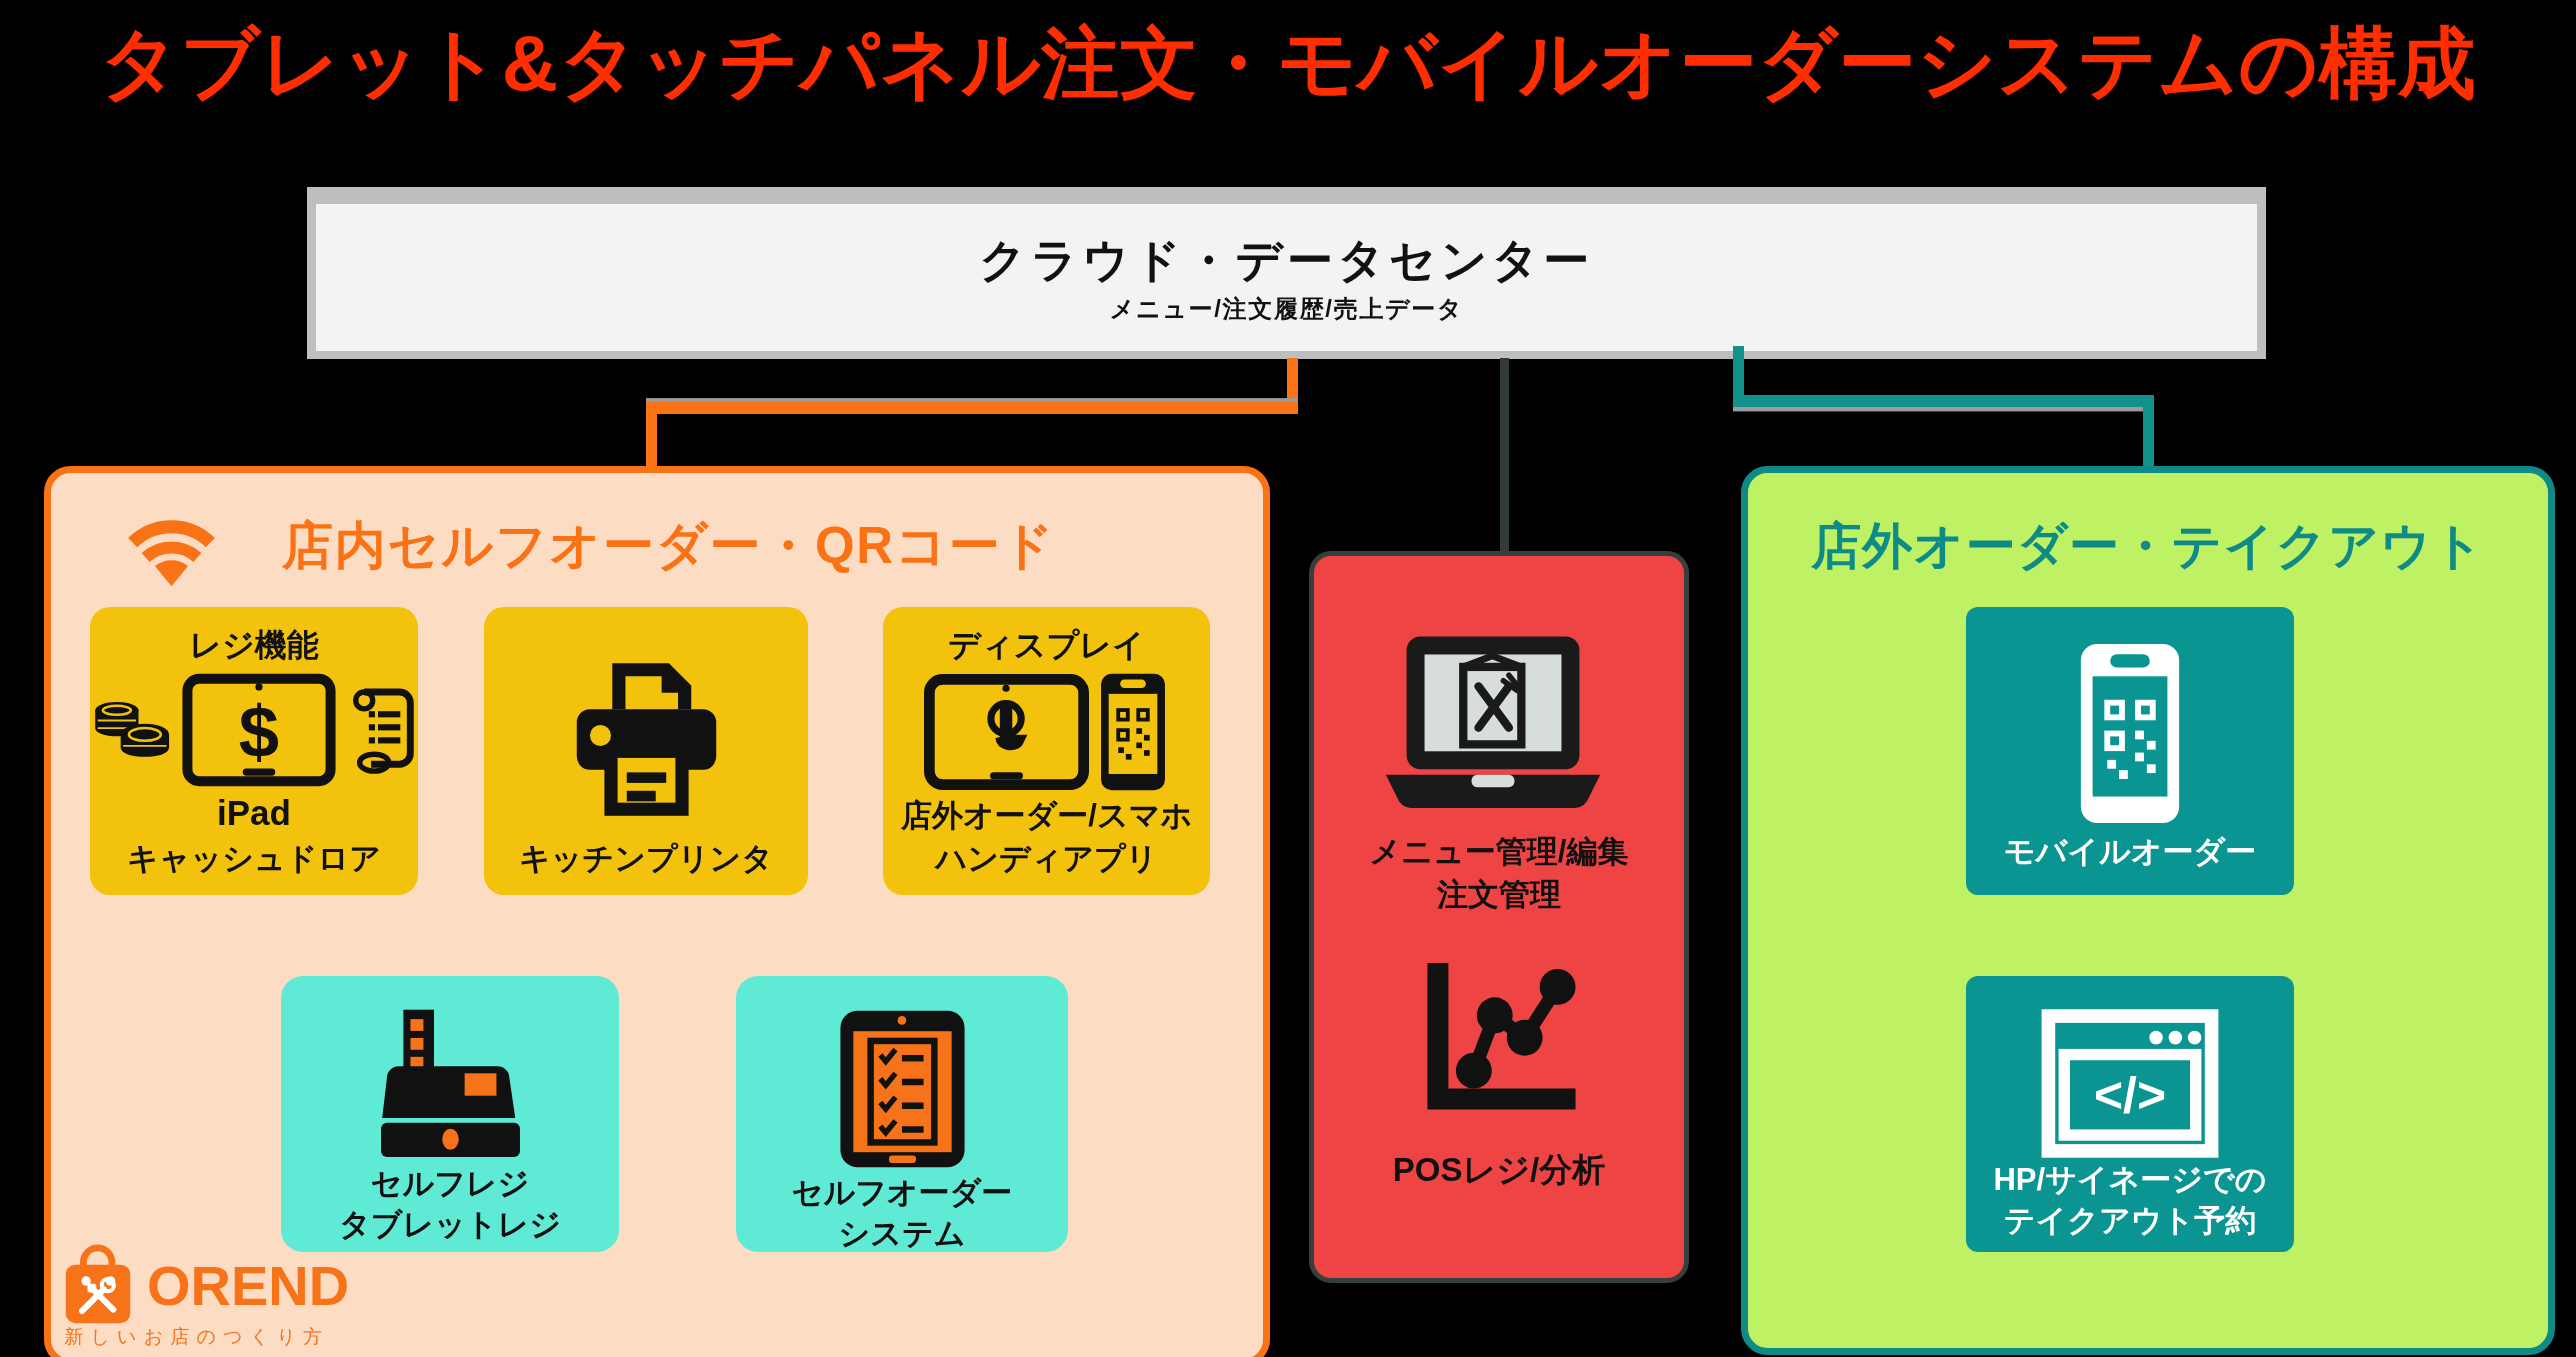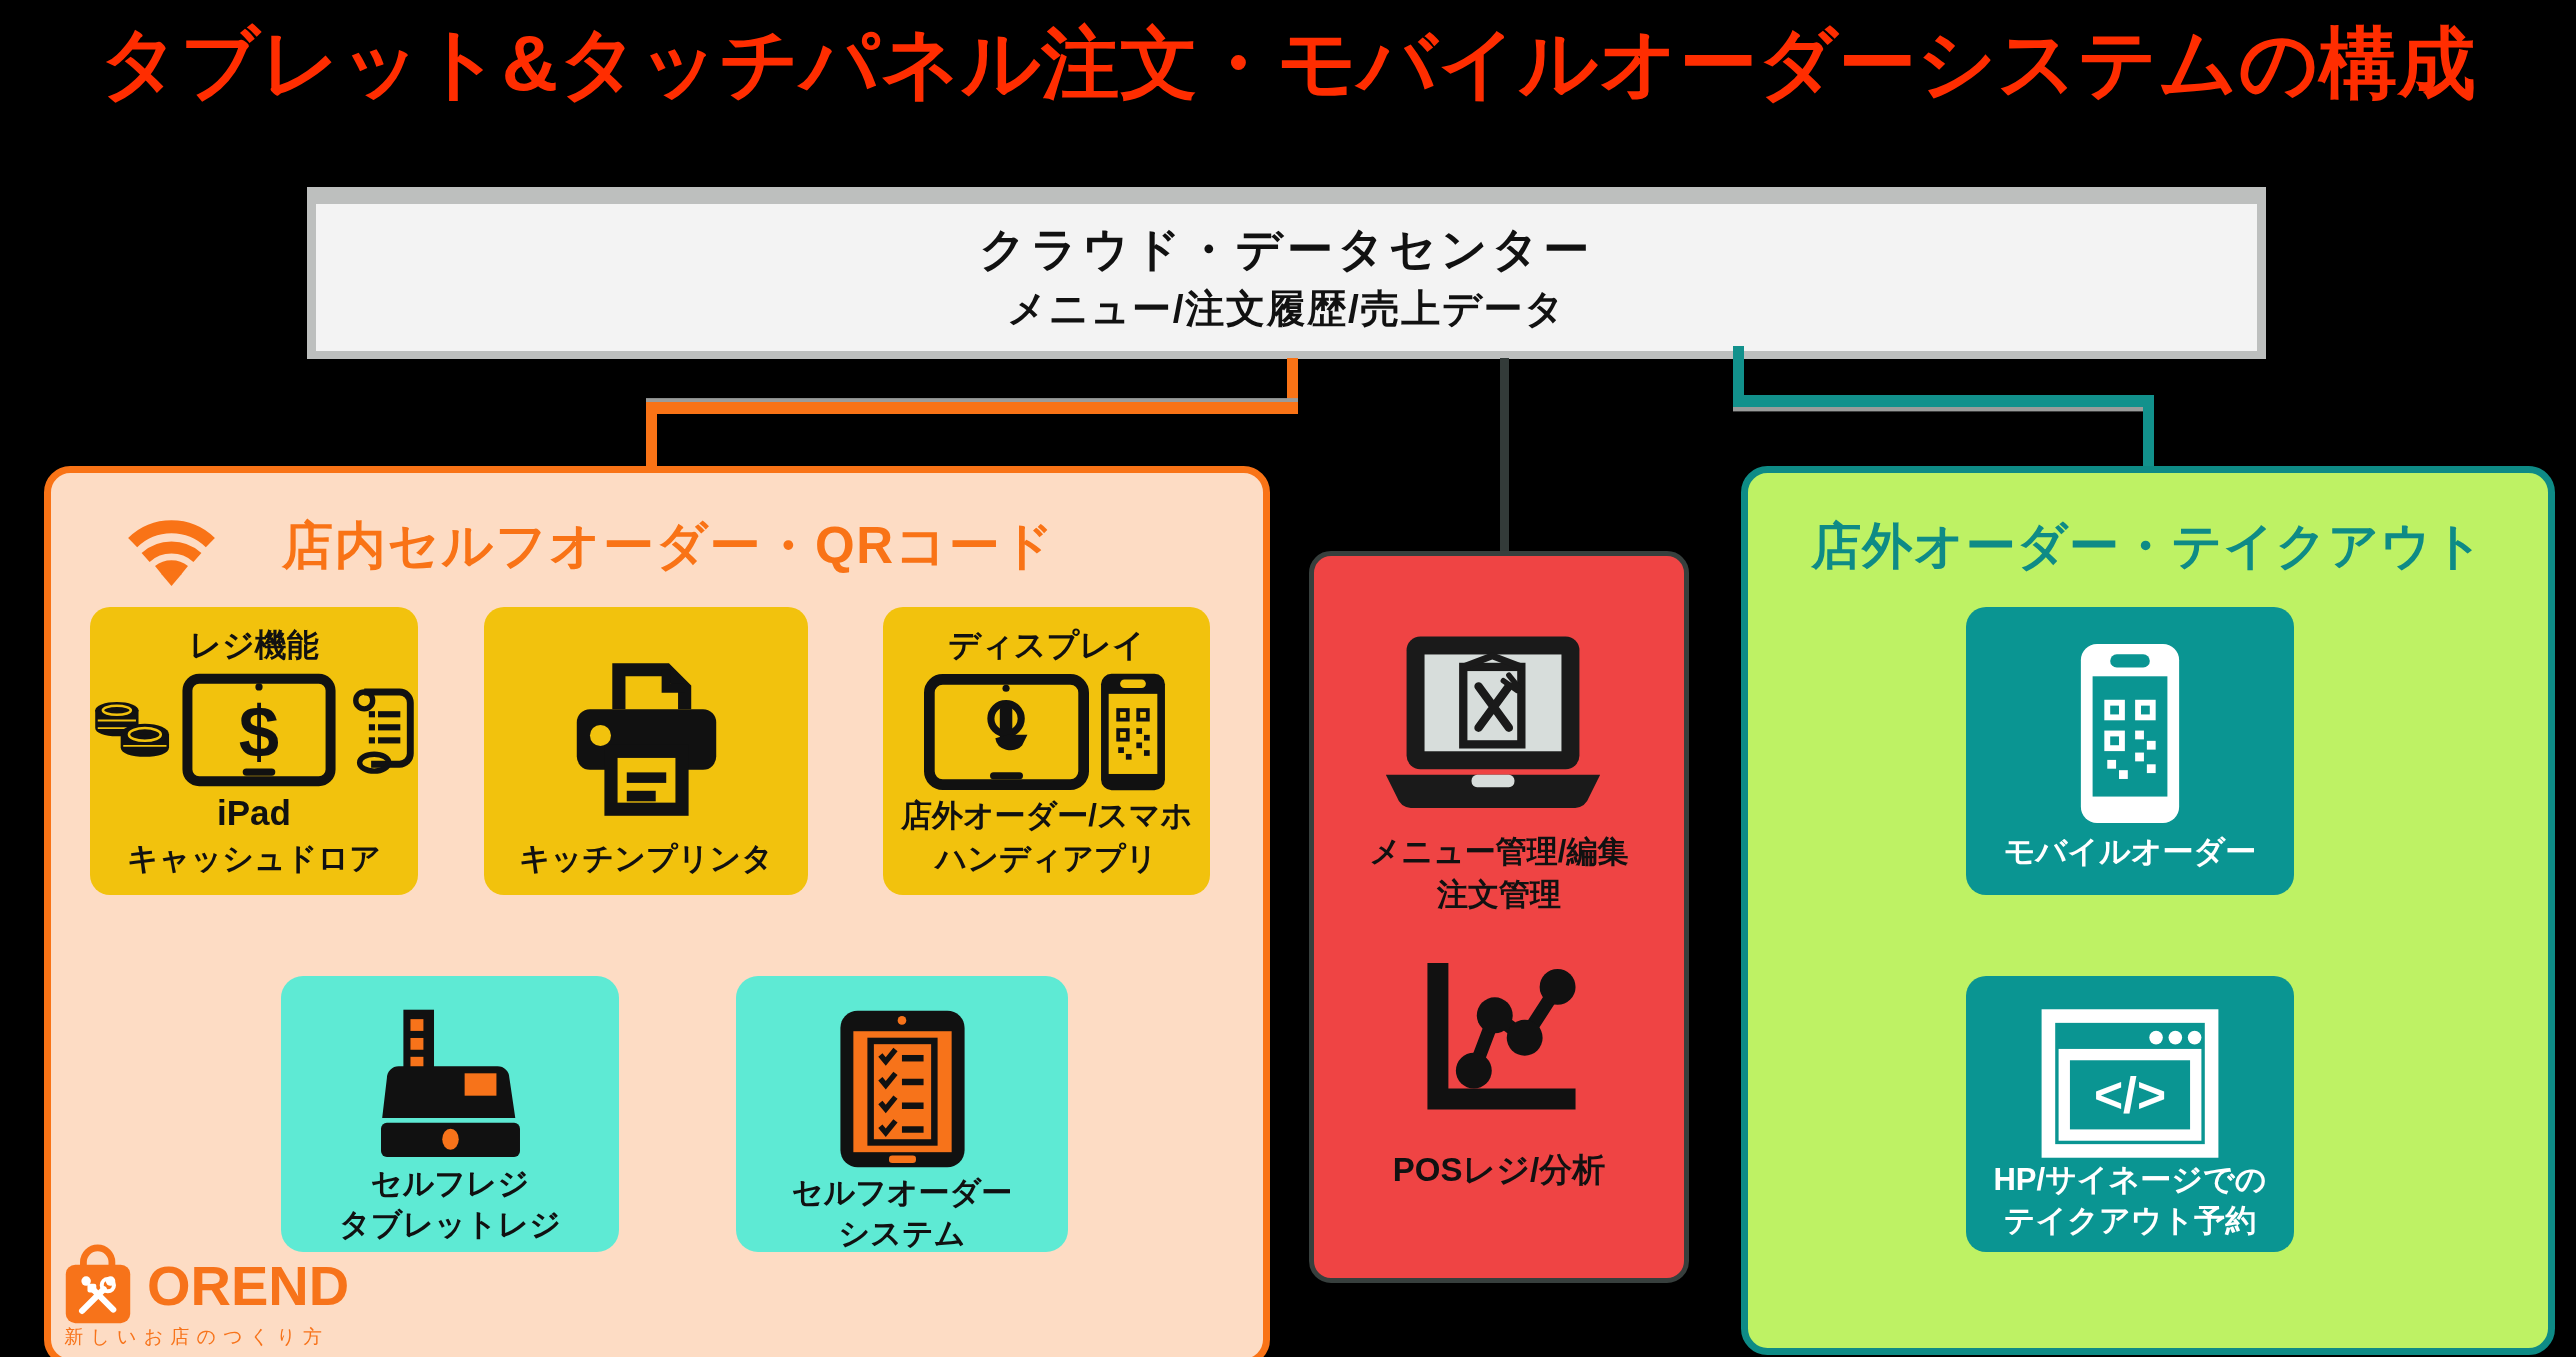--- a/index.html
+++ b/index.html
@@ -7,21 +7,21 @@
        font-family:"Liberation Sans","DejaVu Sans",sans-serif;color:#111;}
   .abs{position:absolute;}
   
   .main-title{left:0;top:12px;width:2576px;text-align:center;
     font-size:78px;font-weight:800;color:#FF2D00;letter-spacing:0.6px;white-space:nowrap;}
   
   .cloud-wrap{left:307px;top:187px;width:1959px;height:172px;background:#BDBFBE;}
   .cloud-inner{position:absolute;left:8.8px;right:8.8px;top:16.5px;bottom:7.7px;background:#F3F3F3;
     display:flex;flex-direction:column;align-items:center;justify-content:center;gap:1px;}
   .cloud-title{font-size:46px;font-weight:800;letter-spacing:4.4px;}
-  .cloud-sub{font-size:39px;font-weight:700;letter-spacing:1.7px;}
+  .cloud-sub{font-size:24px;font-weight:700;letter-spacing:1.7px;}
   
   .ln{position:absolute;}
   .ln-orange{background:#F97316;}
   .ln-teal{background:#12918C;}
   .ln-black{background:#333B39;}
   .l-or-stub{left:1287px;top:358px;width:11px;height:52px;}
   .l-or-h{left:646px;top:402px;width:652px;height:11.6px;box-shadow:0 -3.9px 0 #9A9C9B;}
   .l-or-v{left:646px;top:410px;width:11px;height:56px;}
   .l-bk{left:1500px;top:358px;width:9.4px;height:194px;}
   .l-tl-stub{left:1733px;top:346px;width:11px;height:55px;}
@@ -42,21 +42,21 @@
   .card{position:absolute;display:flex;flex-direction:column;align-items:center;}
   .yc{top:134px;height:288px;background:#F2C20D;border-radius:20px;
       justify-content:space-between;padding:16.5px 7.7px 15.4px;box-sizing:border-box;}
   .yc1{left:39px;width:328px;}
   .yc2{left:433px;width:324px;justify-content:space-between;}
   .yc3{left:832px;width:327px;}
   .oc{top:503px;height:276px;background:#5eead4;border-radius:22px;
       justify-content:space-between;padding:29px 5.5px 20px;box-sizing:border-box;}
   .ocA{left:230px;width:338px;}
   .ocB{left:685px;width:332px;}
-  .tc{left:218px;width:328px;background:#0A9592;border-radius:20px;
+  .tc{left:218px;width:328px;background:#0A9592;border-radius:12px;
       justify-content:space-between;padding:31px 5.5px 22px;box-sizing:border-box;}
   .tc1{top:134px;height:288px;}
   .tc2{top:503px;height:276px;}
   .card-title{font-size:32px;font-weight:800;}
   .card-label{font-size:31px;font-weight:800;text-align:center;line-height:1.32;white-space:nowrap;}
   .card-label.white{color:#fff;}
   .ipad-label{font-size:35px;font-weight:800;}
   .icons-row{display:flex;align-items:center;gap:8.8px;}
   
   .mid-item{position:absolute;width:100%;text-align:center;font-size:31px;font-weight:800;line-height:1.4;}

